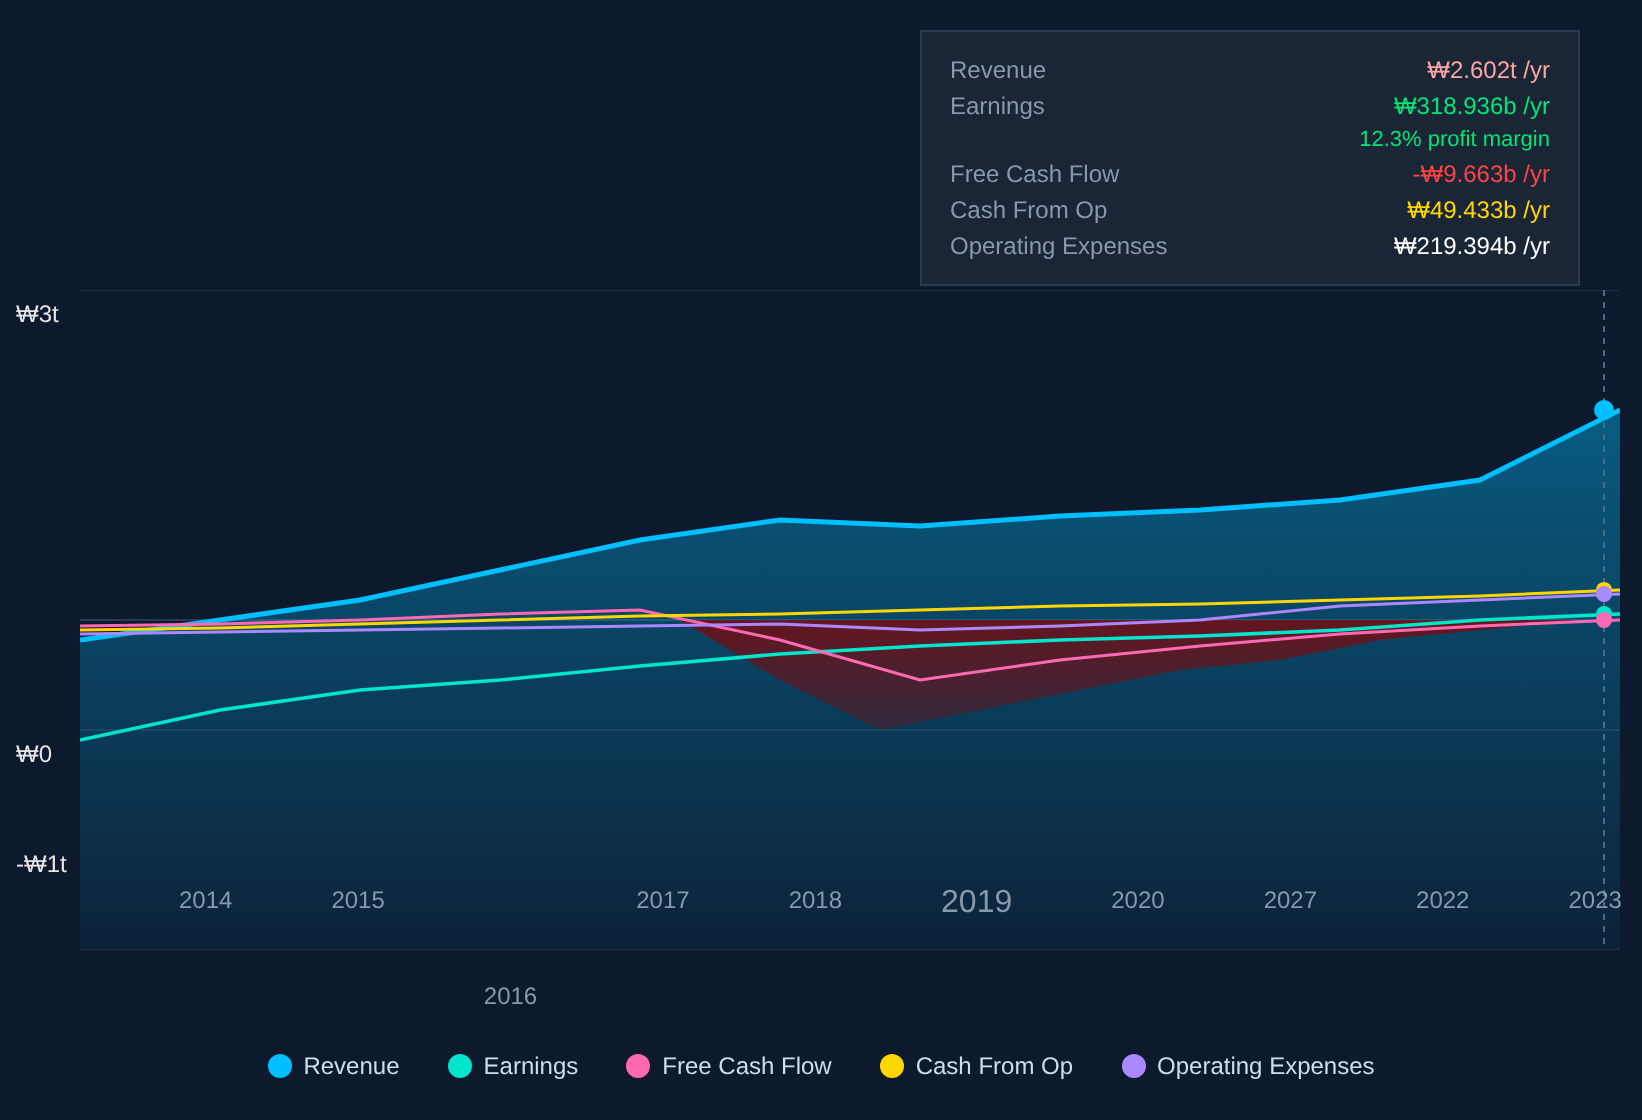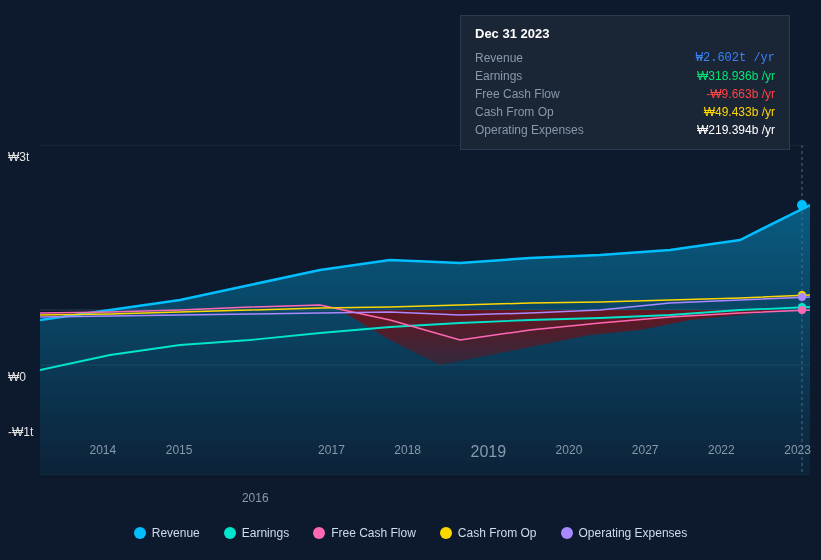--- a/index.html
+++ b/index.html
@@ -49,21 +49,21 @@
     .tooltip-label {
       color: #8899aa;
       min-width: 130px;
     }
 
     .tooltip-value {
       color: #ffffff;
       text-align: right;
     }
 
-    .tooltip-value.cyan { color: #3b82f6; font-family: Liberation Mono, monospace; }
+    .tooltip-value.cyan { color: #fca5a5; }
     .tooltip-value.green { color: #00e676; }
     .tooltip-value.red { color: #ff4444; }
     .tooltip-value.yellow { color: #ffd700; }
     .tooltip-value.white { color: #ffffff; }
 
     .profit-margin {
       color: #00e676;
       font-size: 11px;
       margin-left: 6px;
     }
@@ -138,32 +138,35 @@
 </head>
 <body>
 
 <div class="chart-container">
 
   <div class="y-label" style="top: 150px;">₩3t</div>
   <div class="y-label" style="top: 370px;">₩0</div>
   <div class="y-label" style="top: 425px;">-₩1t</div>
 
   <div class="tooltip-box">
-    <div class="tooltip-date">Dec 31 2023</div>
 
     <div class="tooltip-row">
       <span class="tooltip-label">Revenue</span>
       <span class="tooltip-value cyan">₩2.602t /yr</span>
     </div>
 
     <div class="tooltip-row">
       <span class="tooltip-label">Earnings</span>
       <span class="tooltip-value green">₩318.936b /yr</span>
     </div>
 
+    <div class="tooltip-row">
+      <span class="tooltip-label"></span>
+      <span class="profit-margin">12.3% profit margin</span>
+    </div>
 
     <div class="tooltip-row">
       <span class="tooltip-label">Free Cash Flow</span>
       <span class="tooltip-value red">-₩9.663b /yr</span>
     </div>
 
     <div class="tooltip-row">
       <span class="tooltip-label">Cash From Op</span>
       <span class="tooltip-value yellow">₩49.433b /yr</span>
     </div>

